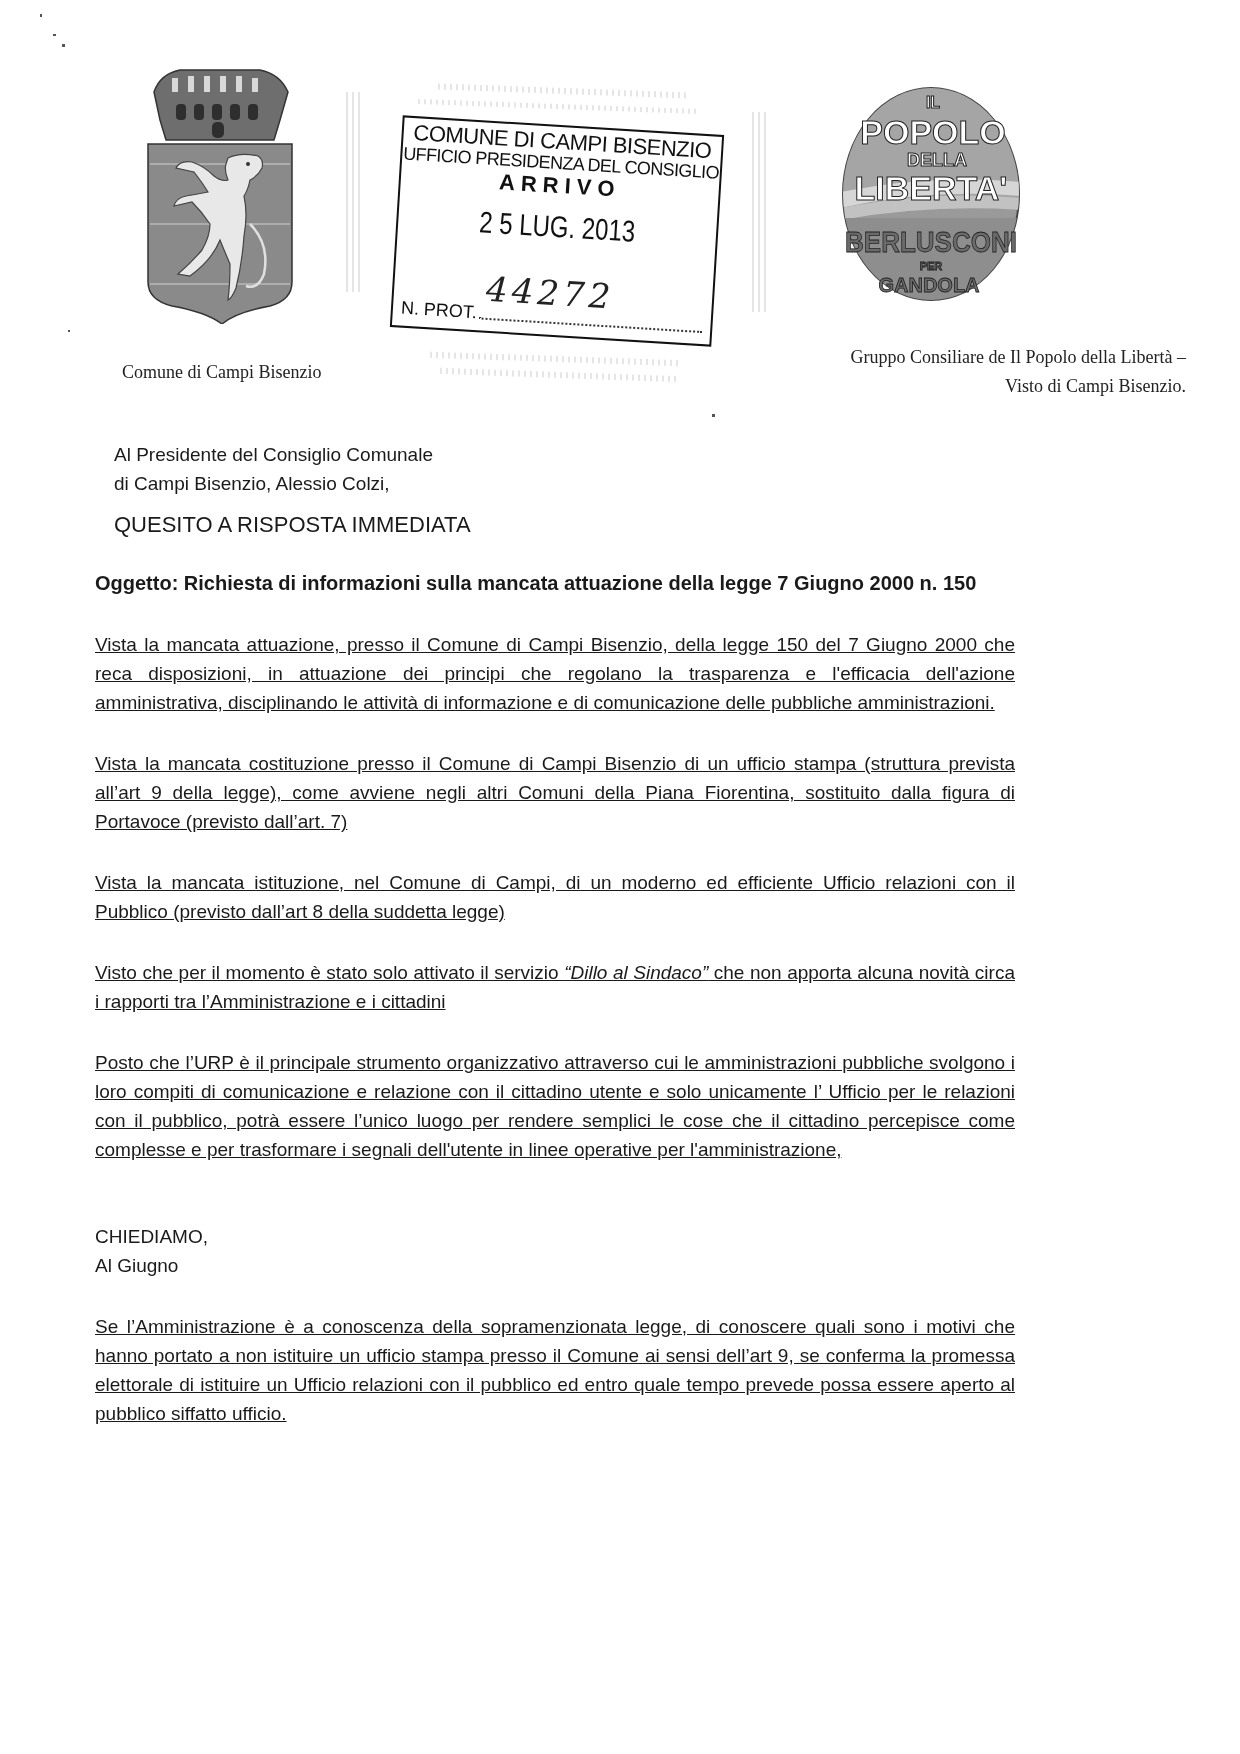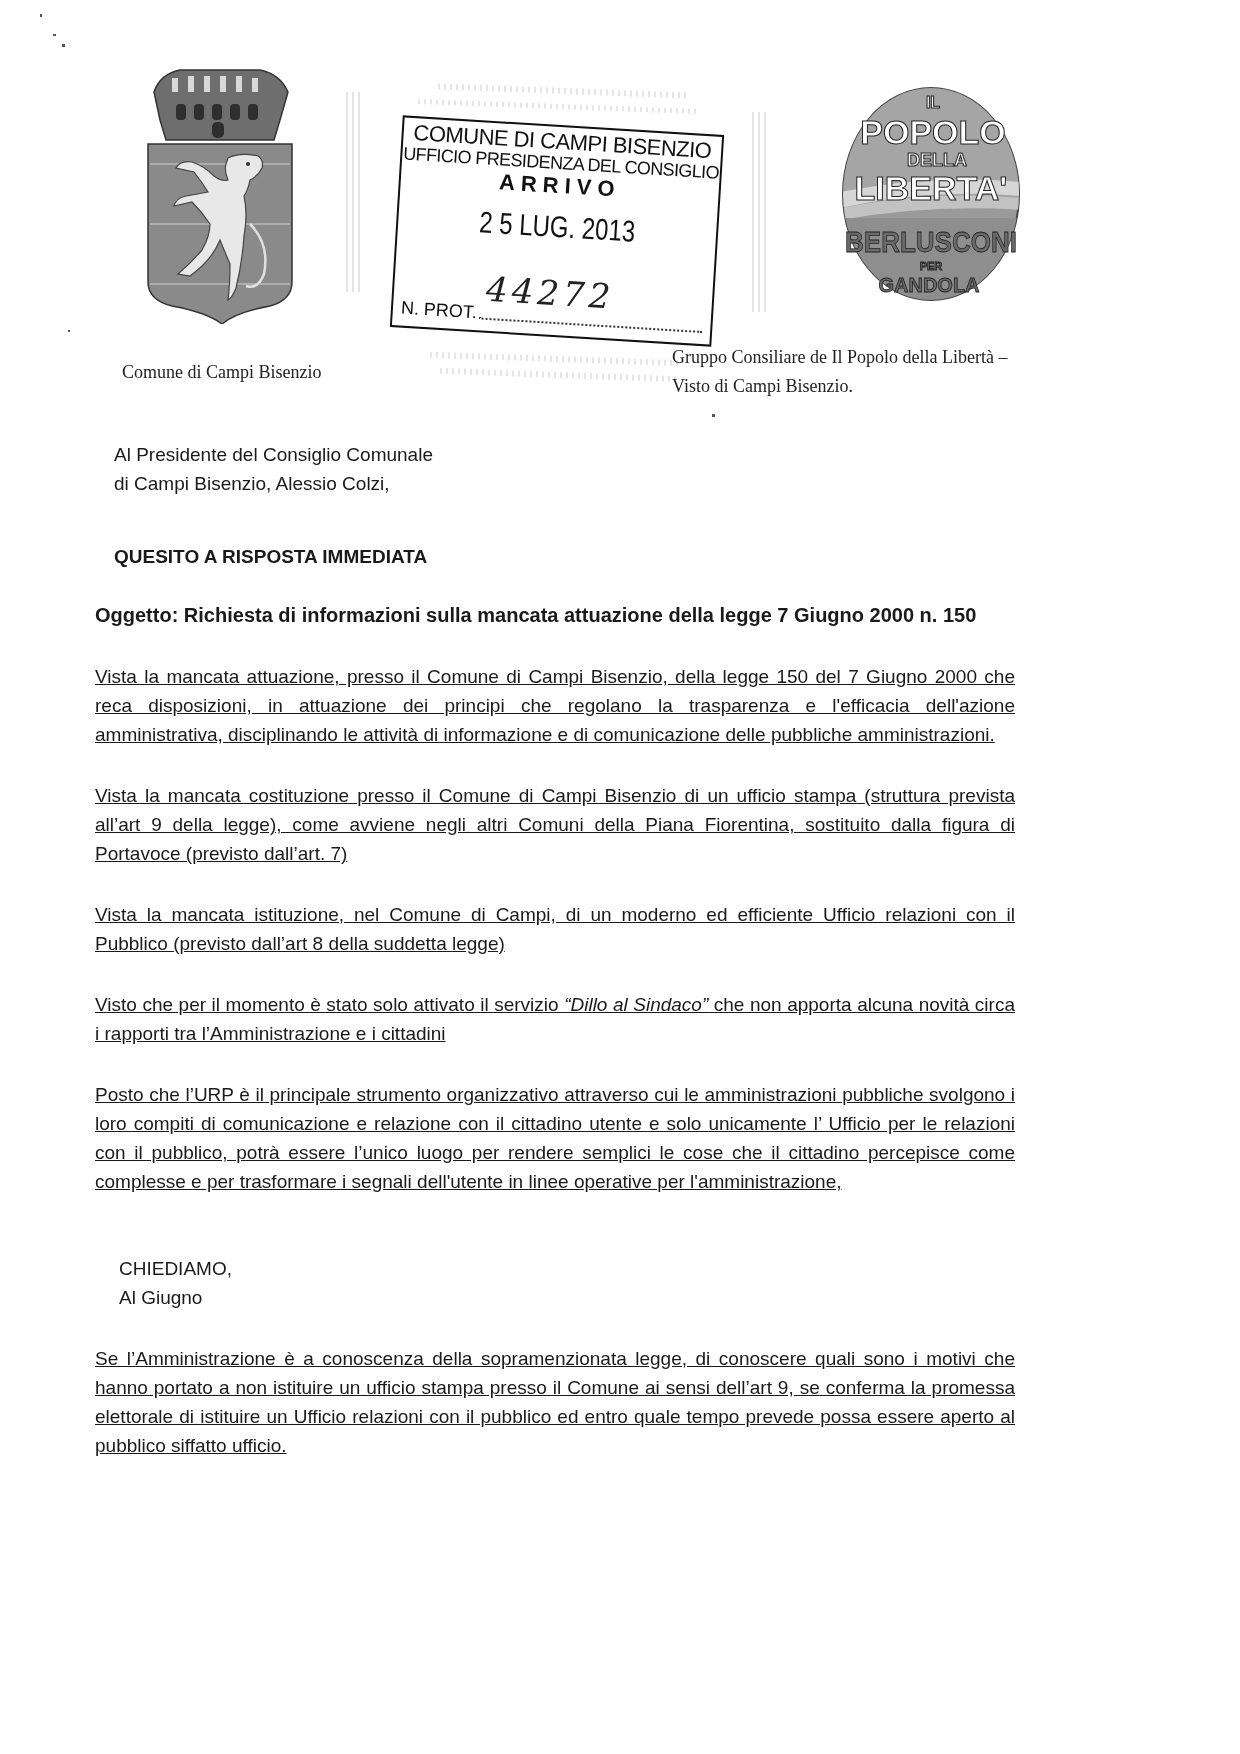--- a/index.html
+++ b/index.html
@@ -75,45 +75,45 @@
     }
     .party-logo {
       position: absolute;
       left: 841px;
       top: 86px;
       width: 180px;
       height: 216px;
     }
     .party-caption {
       position: absolute;
-      left: 672px;
+      left: 716px;
       top: 343px;
       width: 470px;
-      text-align: left;
+      text-align: right;
       font-family: "Liberation Serif", "DejaVu Serif", serif;
       font-size: 18px;
       line-height: 29px;
       color: #222;
     }
     
     .body {
       position: absolute;
       left: 95px;
       top: 440px;
       width: 920px;
       font-family: "Liberation Sans Narrow", "Liberation Sans", "DejaVu Sans", sans-serif;
       font-size: 19px;
       line-height: 29px;
       color: #1a1a1a;
     }
     .recipient { margin-left: 19px; }
-    .title { margin-left: 19px; margin-top: 44px; font-weight: bold; font-size: 19px; }
+    .title { margin-left: 19px; margin-top: 12px; font-weight: normal; font-size: 22px; }
     .subject { margin-top: 30px; font-weight: bold; font-size: 20px; }
     .para { margin-top: 32px; text-align: justify; text-decoration: underline; }
-    .closing { margin-top: 58px; margin-left: 24px; }
+    .closing { margin-top: 58px; }
     .em { font-style: italic; }
     .speck { position: absolute; background: #555; }
   </style>
 </head>
 <body>
 
 <div class="page">
 
   <div class="speck" style="left:40px;top:14px;width:2px;height:3px;"></div>
   <div class="speck" style="left:53px;top:34px;width:3px;height:2px;"></div>

